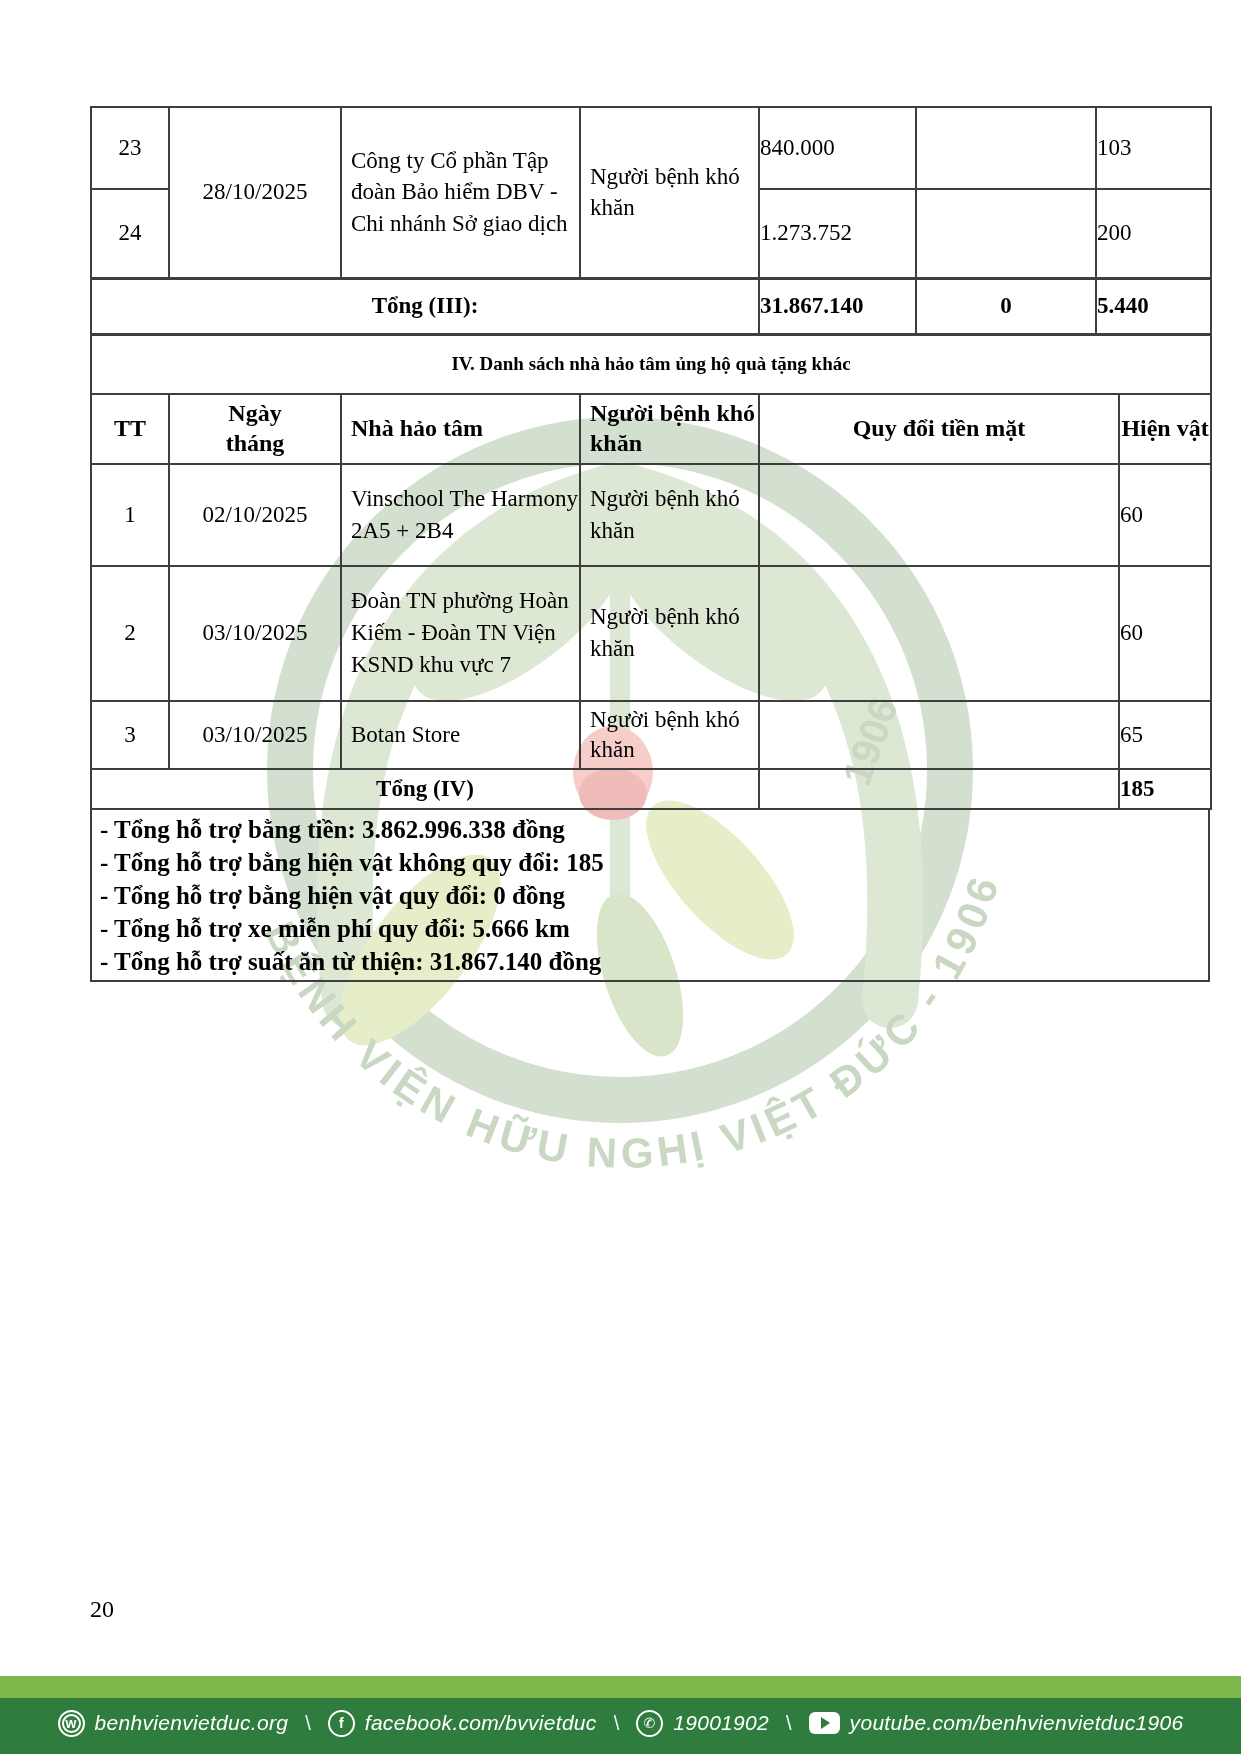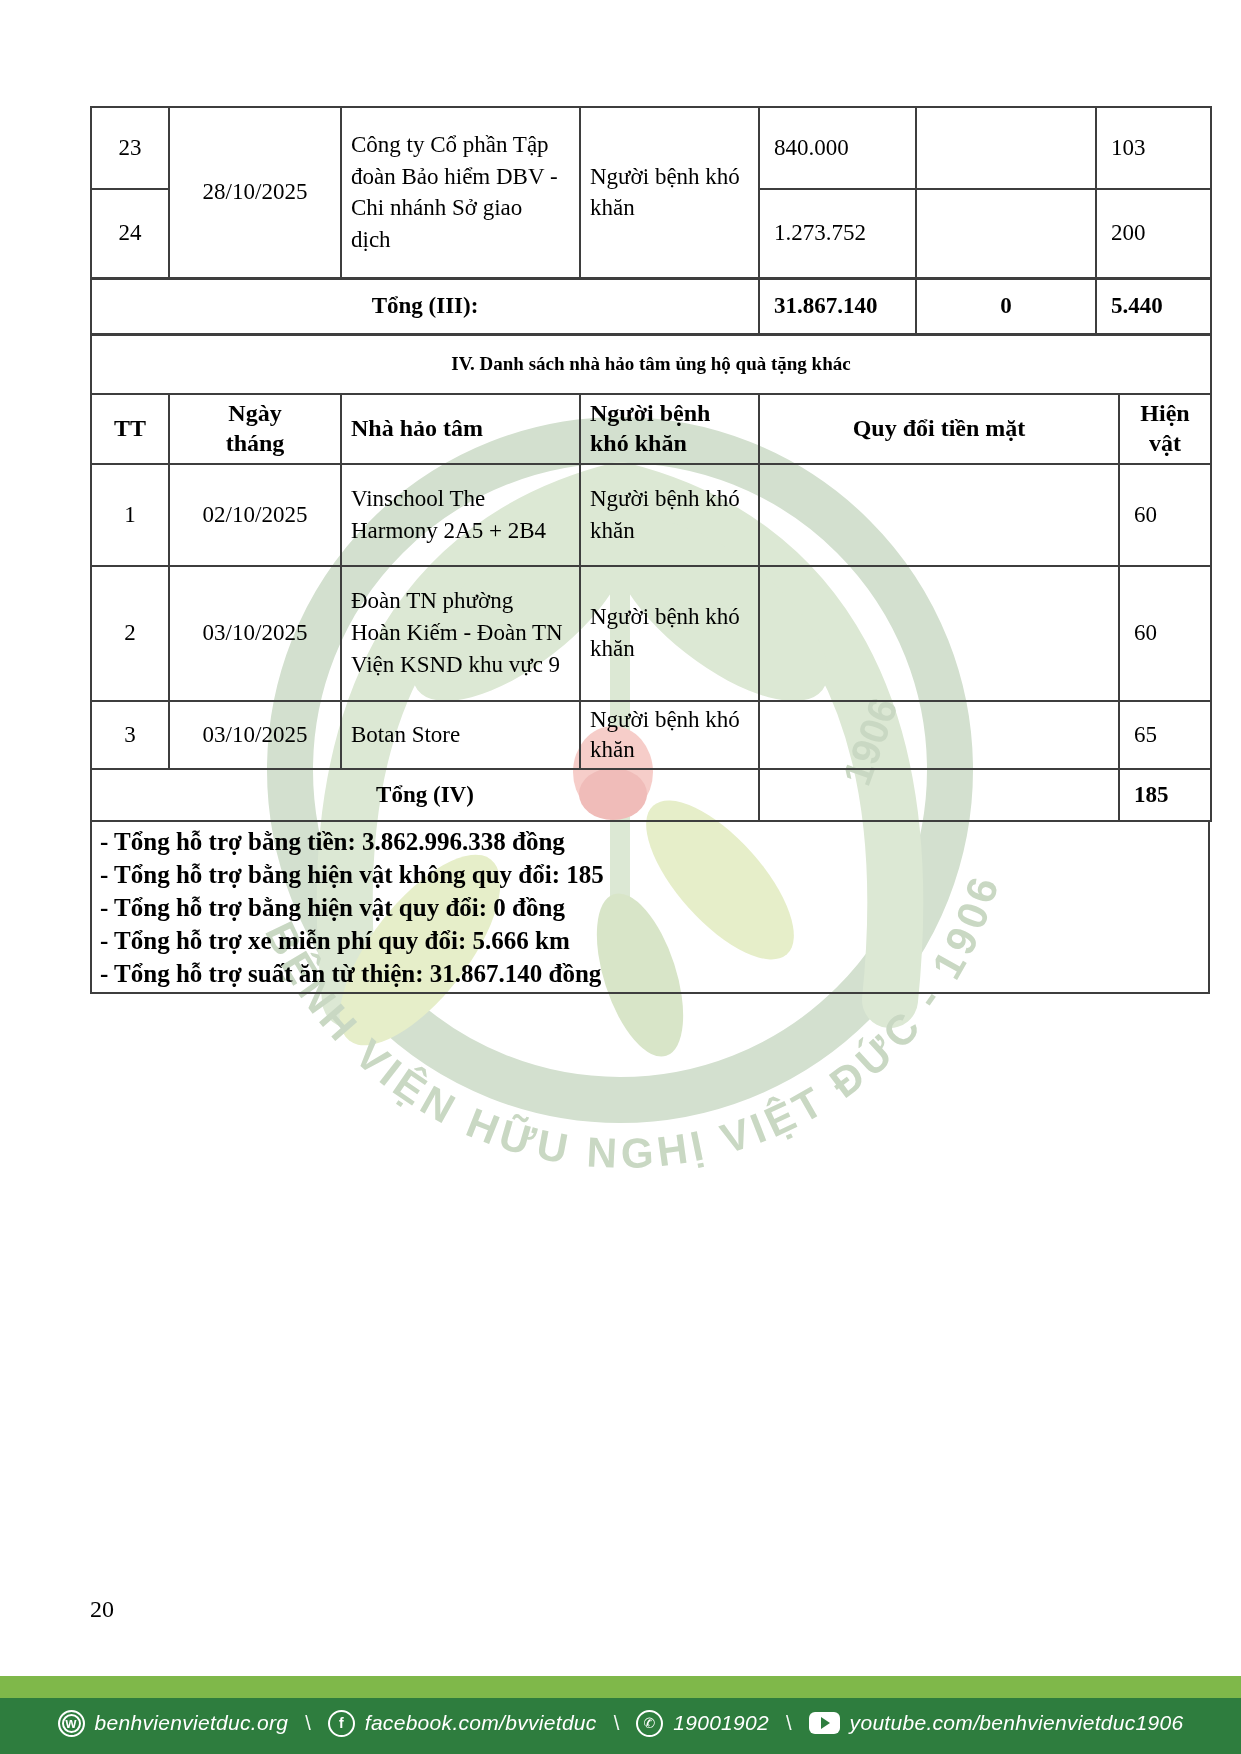--- a/index.html
+++ b/index.html
@@ -27,21 +27,21 @@
   .watermark .leaf{fill:var(--wm_leaf);}
   .watermark .leafy{fill:var(--wm_leaf_yellow);}
   .watermark .leafg{fill:#d8e5c8;}
   .watermark .tulip{fill:var(--wm_pink);}
   .watermark .tulipd{fill:var(--wm_pink_deep);}
   .watermark text{font-family:"Liberation Sans","DejaVu Sans",sans-serif; font-weight:bold; fill:var(--wm_text);}
   
   .content-col{position:absolute; left:90px; top:106px; width:1120px; z-index:1;}
   table.tbl{border-collapse:collapse; table-layout:fixed; width:1120px; background:transparent;}
   table.tbl.lower{margin-top:-2px;}
-  .tbl td{border:2px solid var(--border); padding:0 14px; font-size:23px; line-height:1.38; vertical-align:middle; background:transparent; overflow:hidden;}
+  .tbl td{border:2px solid var(--border); padding:0 0; font-size:23px; line-height:1.38; vertical-align:middle; background:transparent; overflow:hidden;}
   .tbl td.c{text-align:center;}
   .tbl td.l{text-align:left; padding-left:9px;}
   .tbl td.r{text-align:left; padding-right:11px;}
   .tbl td.b{font-weight:bold;}
   .tbl td.hd{font-weight:bold; font-size:24px; line-height:1.22; text-align:center;}
   .tbl td.hd.l{text-align:left;}
   .tbl td.pad-wrap{padding-left:32px; padding-right:32px;font-family:Liberation Serif, serif;}
   .tbl td.section{font-weight:bold; font-size:19px; text-align:center; border-top-width:3px;}
   .tbl tr.heavy td{border-top-width:3px;}
   .tbl td.tight{line-height:1.28; padding-top:1px; padding-bottom:1px;}
@@ -154,34 +154,34 @@
         <td class="c">1</td>
         <td class="c">02/10/2025</td>
         <td class="l">Vinschool The Harmony 2A5 + 2B4</td>
         <td class="l">Người bệnh khó khăn</td>
         <td></td>
         <td class="r">60</td>
       </tr>
       <tr style="height:135px">
         <td class="c">2</td>
         <td class="c">03/10/2025</td>
-        <td class="l">Đoàn TN phường Hoàn Kiếm - Đoàn TN Viện KSND khu vực 9</td>
+        <td class="l">Đoàn TN phường Hoàn Kiếm - Đoàn TN Viện KSND khu vực 7</td>
         <td class="l">Người bệnh khó khăn</td>
         <td></td>
         <td class="r">60</td>
       </tr>
       <tr style="height:68px">
         <td class="c tight">3</td>
         <td class="c tight">03/10/2025</td>
         <td class="l tight">Botan Store</td>
         <td class="l tight">Người bệnh khó khăn</td>
         <td class="tight"></td>
         <td class="r tight">65</td>
       </tr>
-      <tr style="height:52px">
+      <tr style="height:40px">
         <td class="c b tight" colspan="4">Tổng (IV)</td>
         <td class="tight"></td>
         <td class="r b tight">185</td>
       </tr>
     </tbody>
       </table>
 
     <div class="summary">
       <div>- Tổng hỗ trợ bằng tiền: 3.862.996.338 đồng</div>
       <div>- Tổng hỗ trợ bằng hiện vật không quy đổi: 185</div>

